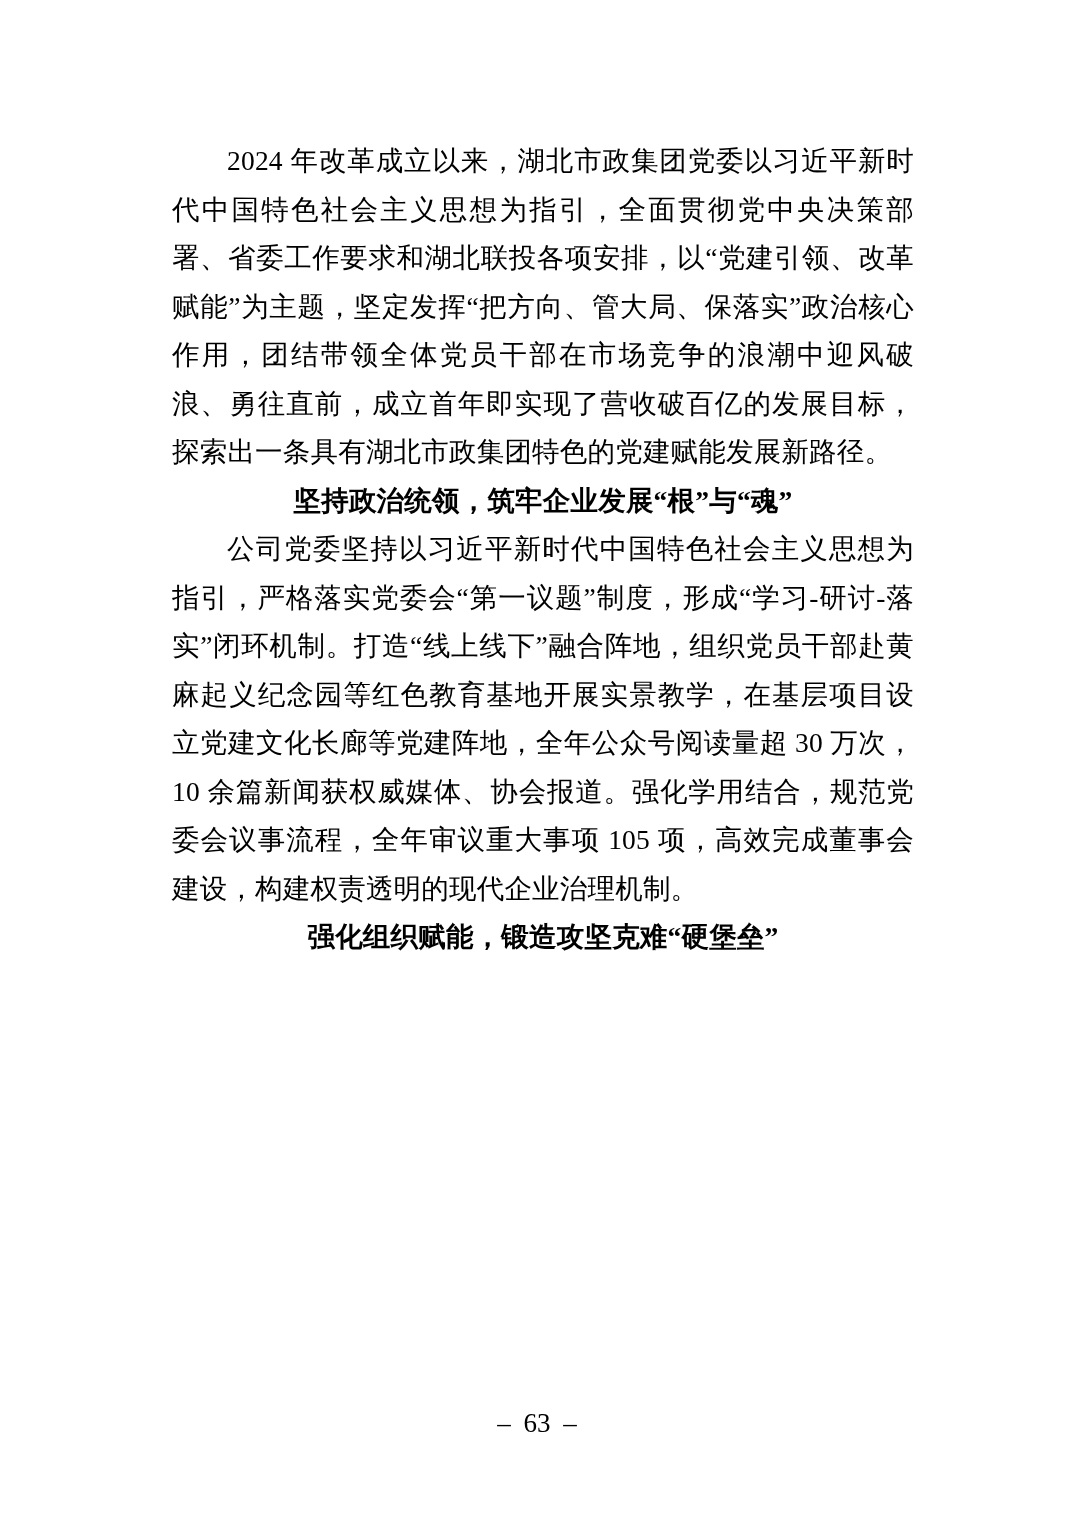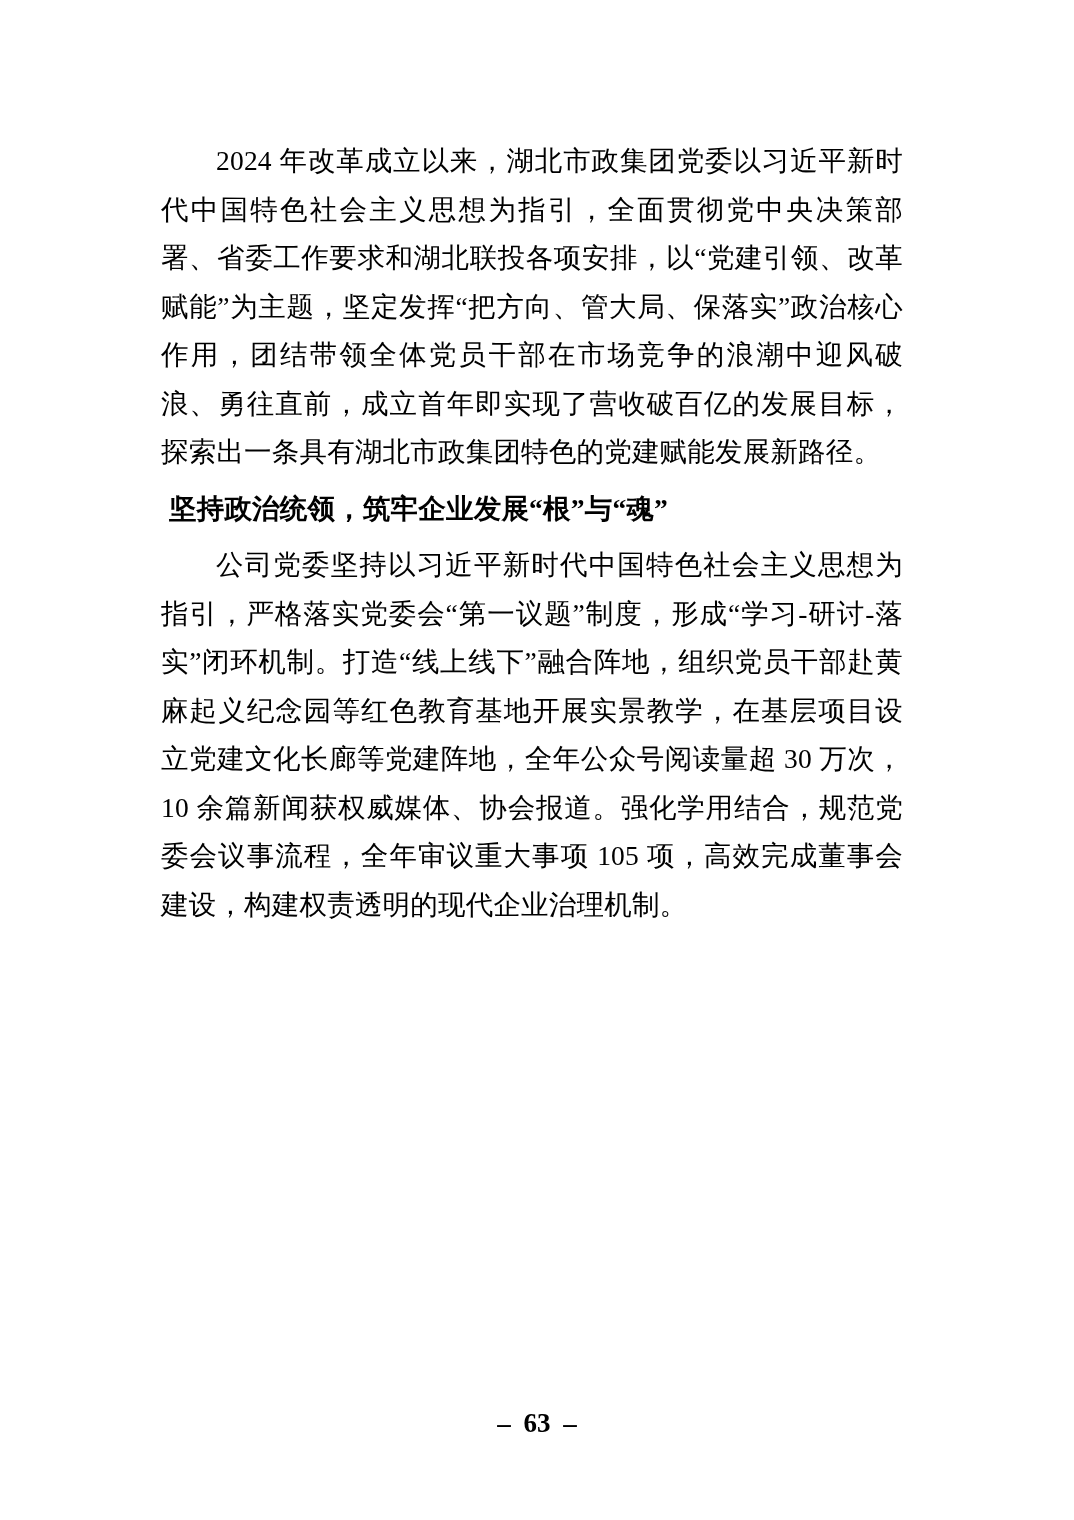--- a/index.html
+++ b/index.html
@@ -11,58 +11,59 @@
     position: relative;
     width: 1074px;
     height: 1520px;
     background: #ffffff;
     overflow: hidden;
     font-family: "Liberation Serif", serif;
     color: #000000;
   }
   .text-block {
     position: absolute;
-    left: 161px;
+    left: 172px;
     top: 137px;
     width: 742px;
   }
   .body-para {
     margin: 0;
     font-size: 27.5px;
     line-height: 48.5px;
     text-align: justify;
     text-justify: inter-character;
     text-indent: 2em;
     font-weight: 400;
     letter-spacing: 0.2px;
   }
   .section-heading {
-    margin: 8px;
+    margin: 0;
     font-size: 27.5px;
     line-height: 48.5px;
-    text-align: left;
+    text-align: center;
     font-weight: 700;
     letter-spacing: 0.2px;
   }
   .page-number {
     position: absolute;
     left: 0;
     top: 1405px;
     width: 100%;
     text-align: center;
     font-size: 27px;
     line-height: 36px;
     word-spacing: 6px;
-    font-weight: 700;
+    font-weight: 400;
   }
 </style>
 </head>
 <body>
 
 <div class="sheet">
   <div class="text-block">
     <p class="body-para">2024 年改革成立以来，湖北市政集团党委以习近平新时代中国特色社会主义思想为指引，全面贯彻党中央决策部署、省委工作要求和湖北联投各项安排，以“党建引领、改革赋能”为主题，坚定发挥“把方向、管大局、保落实”政治核心作用，团结带领全体党员干部在市场竞争的浪潮中迎风破浪、勇往直前，成立首年即实现了营收破百亿的发展目标，探索出一条具有湖北市政集团特色的党建赋能发展新路径。</p>
     <h2 class="section-heading">坚持政治统领，筑牢企业发展“根”与“魂”</h2>
     <p class="body-para">公司党委坚持以习近平新时代中国特色社会主义思想为指引，严格落实党委会“第一议题”制度，形成“学习-研讨-落实”闭环机制。打造“线上线下”融合阵地，组织党员干部赴黄麻起义纪念园等红色教育基地开展实景教学，在基层项目设立党建文化长廊等党建阵地，全年公众号阅读量超 30 万次，10 余篇新闻获权威媒体、协会报道。强化学用结合，规范党委会议事流程，全年审议重大事项 105 项，高效完成董事会建设，构建权责透明的现代企业治理机制。</p>
+    <h2 class="section-heading">强化组织赋能，锻造攻坚克难“硬堡垒”</h2>
   </div>
 
   <div class="page-number">– 63 –</div>
 </div>
 
 </body></html>

